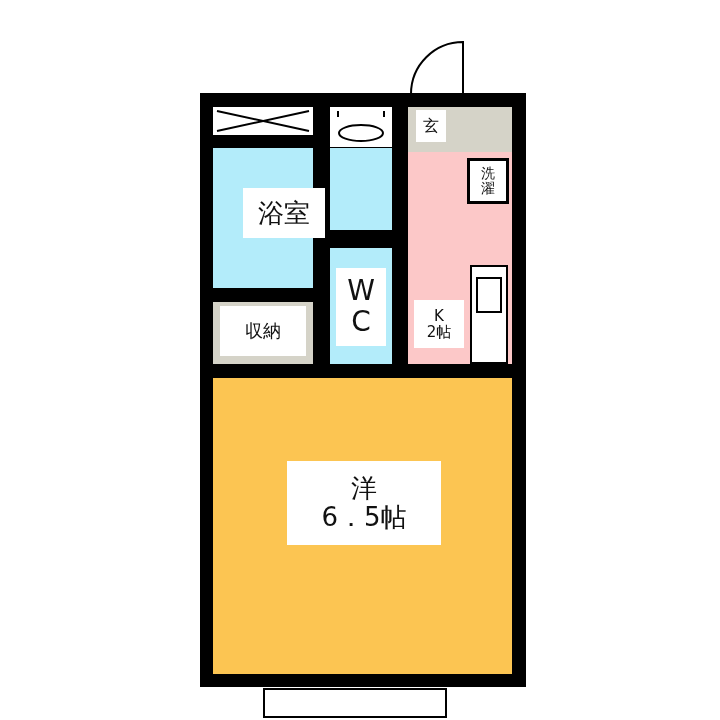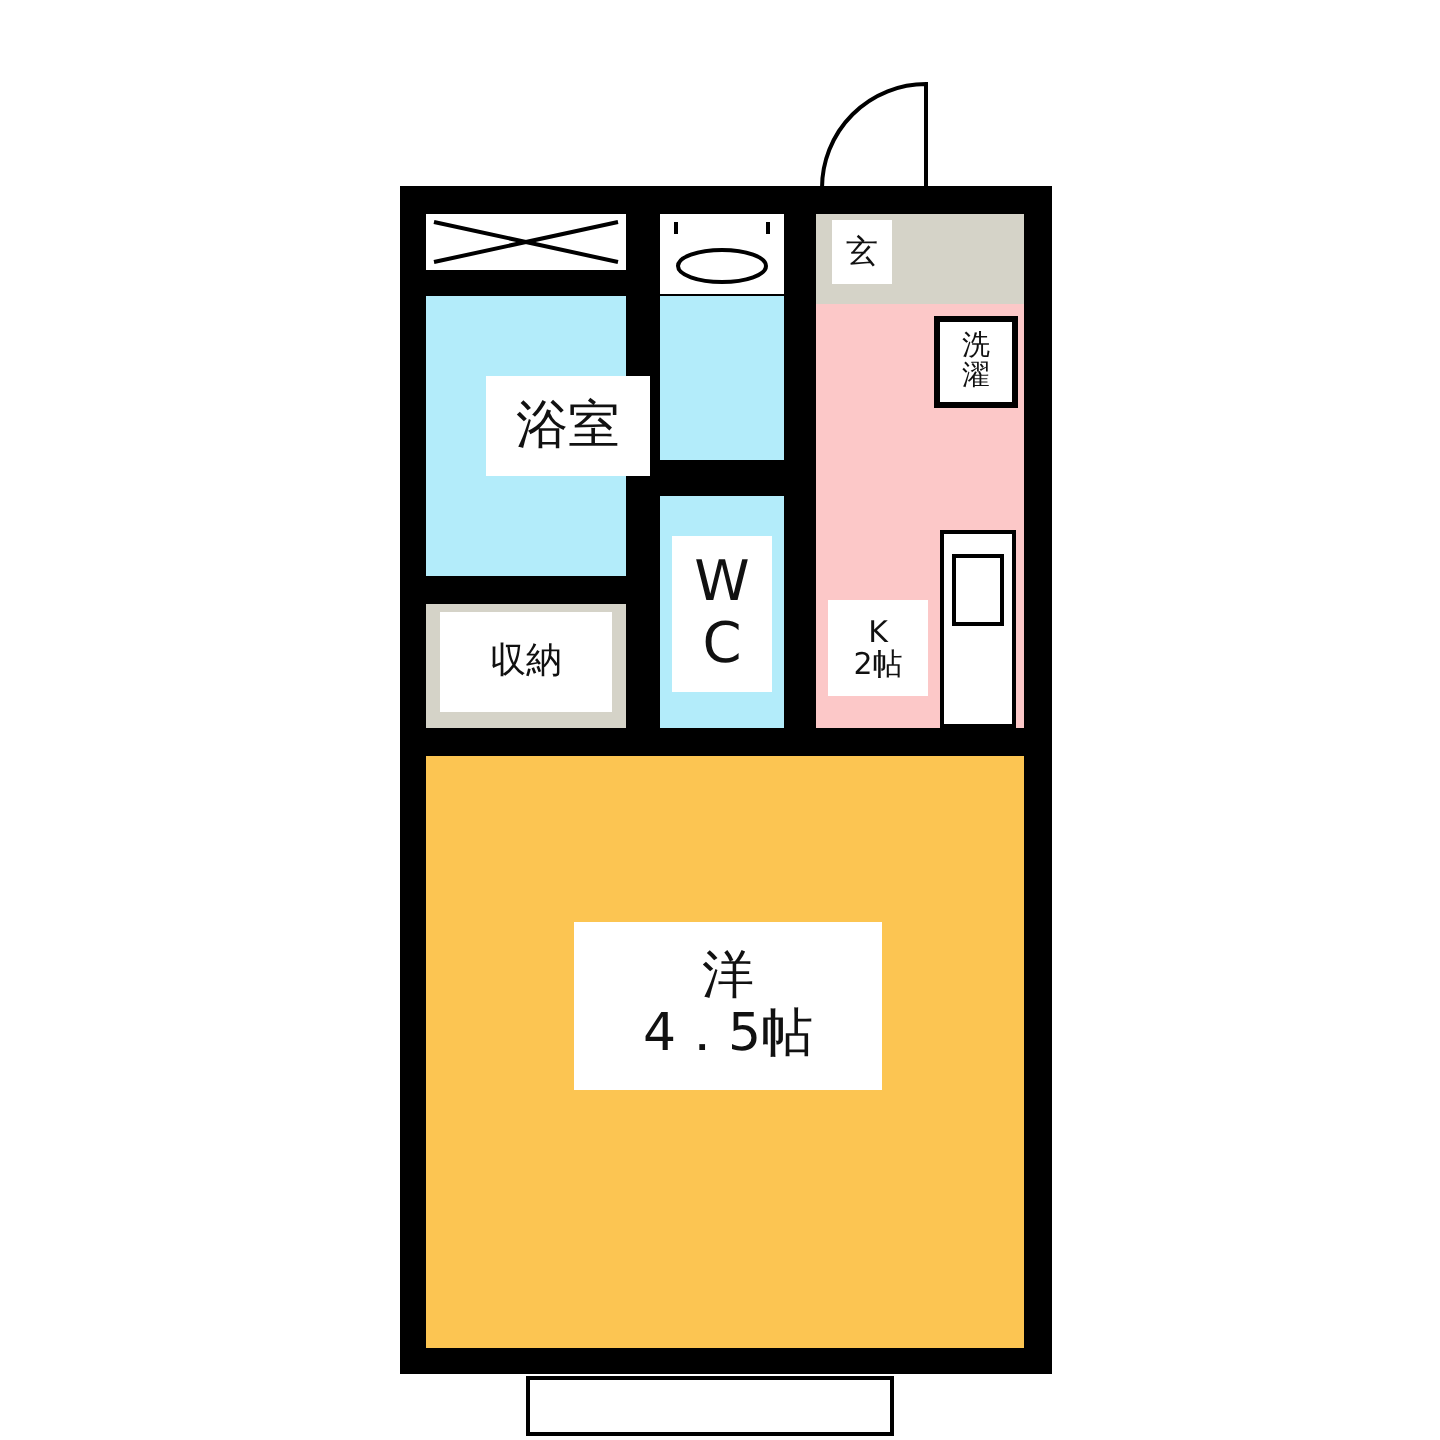--- a/index.html
+++ b/index.html
@@ -59,20 +59,20 @@
   <div class="abs" style="left:4px;top:10px;width:26px;height:36px;border:2px solid #000;"></div>
 </div>
 <div class="abs label" style="left:414px;top:300px;width:50px;height:48px;font-size:15px;">
   <span>K</span>
   <span>2帖</span>
 </div>
 
 <div class="abs" style="left:213px;top:378px;width:299px;height:296px;background:#fcc552;"></div>
 <div class="abs label" style="left:287px;top:461px;width:154px;height:84px;font-size:26px;">
   <span>洋</span>
-  <span>4．5帖</span>
+  <span>6．5帖</span>
 </div>
 
 <div class="abs" style="left:263px;top:688px;width:184px;height:30px;border:2px solid #000;background:#fff;"></div>
 
 <svg class="abs" style="left:405px;top:36px;" width="60" height="60">
     <path d="M6 58 A52 52 0 0 1 58 6 L58 58" fill="none" stroke="#000" stroke-width="2"></path>
   </svg>
 
 </body></html>

